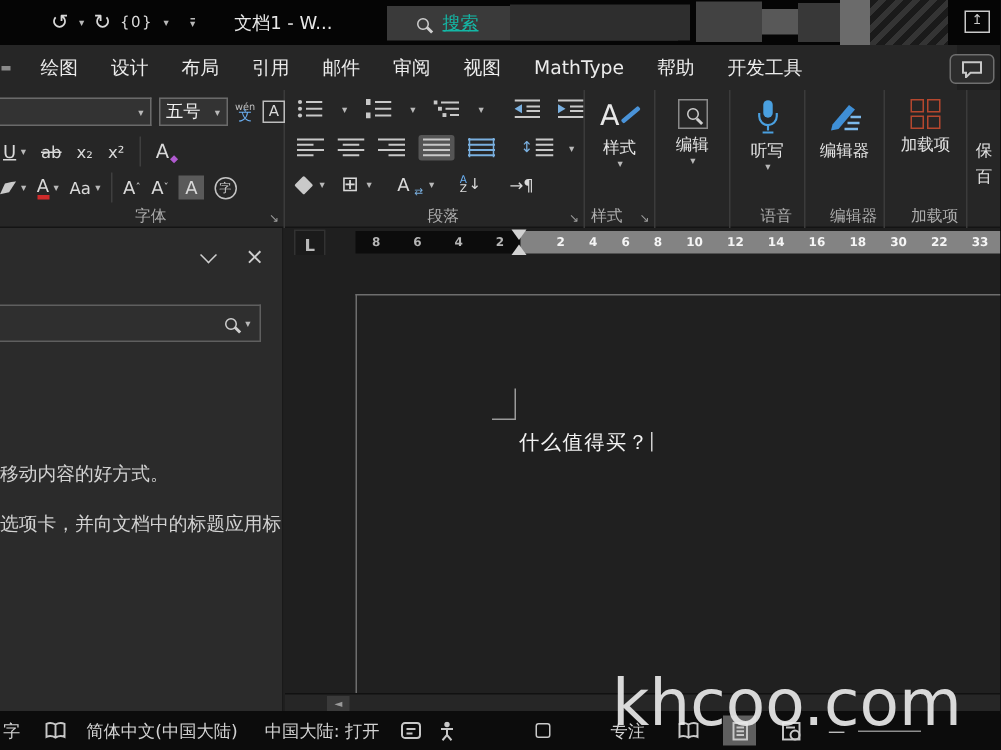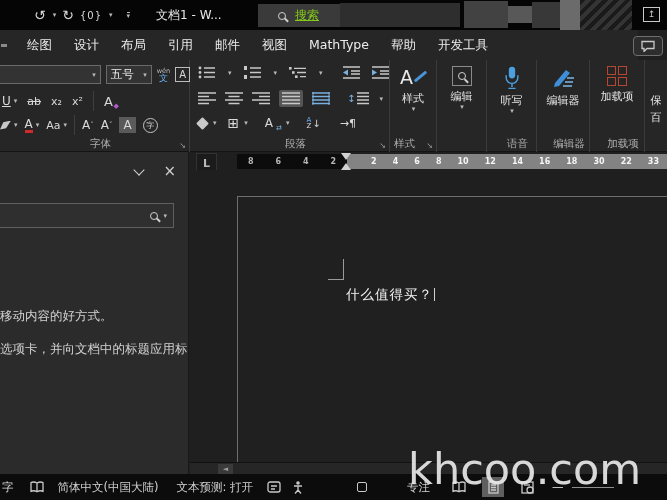--- a/index.html
+++ b/index.html
@@ -11,21 +11,21 @@
   }
   
   .titlebar { position:absolute; left:0; top:0; width:667px; height:30px; background:#050505; display:flex; align-items:center; }
   .qat { display:flex; align-items:center; gap:6px; padding-left:34px; color:#d8d8d8; }
   .qat .ic { font-size:14px; cursor:default; }
   .qat .braces { font-size:10px; letter-spacing:1px; }
   .dd { font-size:7px; color:#b9b9b9; margin-left:1px; }
   .qat-more { border-top:1px solid #bbb; line-height:5px; padding-top:1px; margin-left:8px; }
   .doc-title { margin-left:26px; font-size:12px; color:#e8e8e8; white-space:nowrap; }
   .tsearch { position:absolute; left:258px; top:4px; width:194px; height:23px; background:#3a3a3a; display:flex; align-items:center; gap:9px; padding-left:20px; }
-  .tsearch span { color:#84cc16; font-size:12px;text-decoration:underline; }
+  .tsearch span { color:#14b8a6; font-size:12px;text-decoration:underline; }
   .mag { width:8px; height:8px; border:1.5px solid #cfcfcf; border-radius:50%; position:relative; display:inline-block; flex:none; }
   .mag::after { content:""; position:absolute; width:5px; height:1.5px; background:#cfcfcf; transform:rotate(45deg); right:-4px; bottom:-2px; }
   .mosaic { position:absolute; left:336px; top:0; width:296px; height:30px; }
   .mosaic div { position:absolute; }
   .stripes { position:absolute; right:0; top:0; width:52px; height:30px;
     background:repeating-linear-gradient(135deg,#1a1a1a 0 4px,#343434 4px 8px); }
   .ribbon-display { position:absolute; right:7px; top:7px; width:17px; height:15px; border:1px solid #c9c9c9; color:#c9c9c9; font-size:9px; line-height:13px; text-align:center; }
   
   .tabrow { position:absolute; left:0; top:30px; width:638px; height:30px; background:#262626; display:flex; align-items:center; }
   .tabs { display:flex; align-items:center; padding-left:16px; }
@@ -157,20 +157,21 @@
     <div class="ribbon-display">↥</div>
   </div>
 
   <div class="tabrow">
     <div class="tabs">
       <span class="tab">绘图</span>
       <span class="tab">设计</span>
       <span class="tab">布局</span>
       <span class="tab">引用</span>
       <span class="tab">邮件</span>
+      <span class="tab">审阅</span>
       <span class="tab">视图</span>
       <span class="tab">MathType</span>
       <span class="tab">帮助</span>
       <span class="tab">开发工具</span>
     </div>
   </div>
   <div class="partial-tab"></div>
   <div class="comment-btn">
     <svg width="14" height="12" viewBox="0 0 14 12">
         <path class="st" d="M1 1.5 h12 v7 h-7 l-3 3 v-3 h-2 z"></path>
@@ -447,21 +448,21 @@
   </div>
 
   <div class="statusbar">
     <span class="sb" style="margin-left:2px;">字</span>
     <span class="sb" style="margin-left:16px;">
       <svg width="14" height="12" viewBox="0 0 14 12">
           <path class="st" d="M7 2 C5 .9 2.5 .9 1 1.6 V10.3 C2.5 9.6 5 9.6 7 10.7 C9 9.6 11.5 9.6 13 10.3 V1.6 C11.5 .9 9 .9 7 2 Z M7 2 V10.7"></path>
         </svg>
     </span>
     <span class="sb" style="margin-left:14px;">简体中文(中国大陆)</span>
-    <span class="sb" style="margin-left:18px;">文本预测: 打开</span>
+    <span class="sb" style="margin-left:18px;">中国大陆: 打开</span>
     <span class="sb" style="margin-left:14px;">
       <svg width="14" height="12" viewBox="0 0 14 12">
           <rect x="1" y="1" width="12" height="10" rx="2" class="st"></rect>
           <path class="st" d="M4 5h6M4 8h4"></path>
         </svg>
     </span>
     <span class="sb" style="margin-left:12px;">
       <svg width="10" height="13" viewBox="0 0 10 13">
           <circle cx="5" cy="2" r="1.8" fill="#c8c8c8"></circle>
           <path class="st" d="M1 5 h8 M5 5 v4 M5 9 l-3 3.5 M5 9 l3 3.5"></path>

